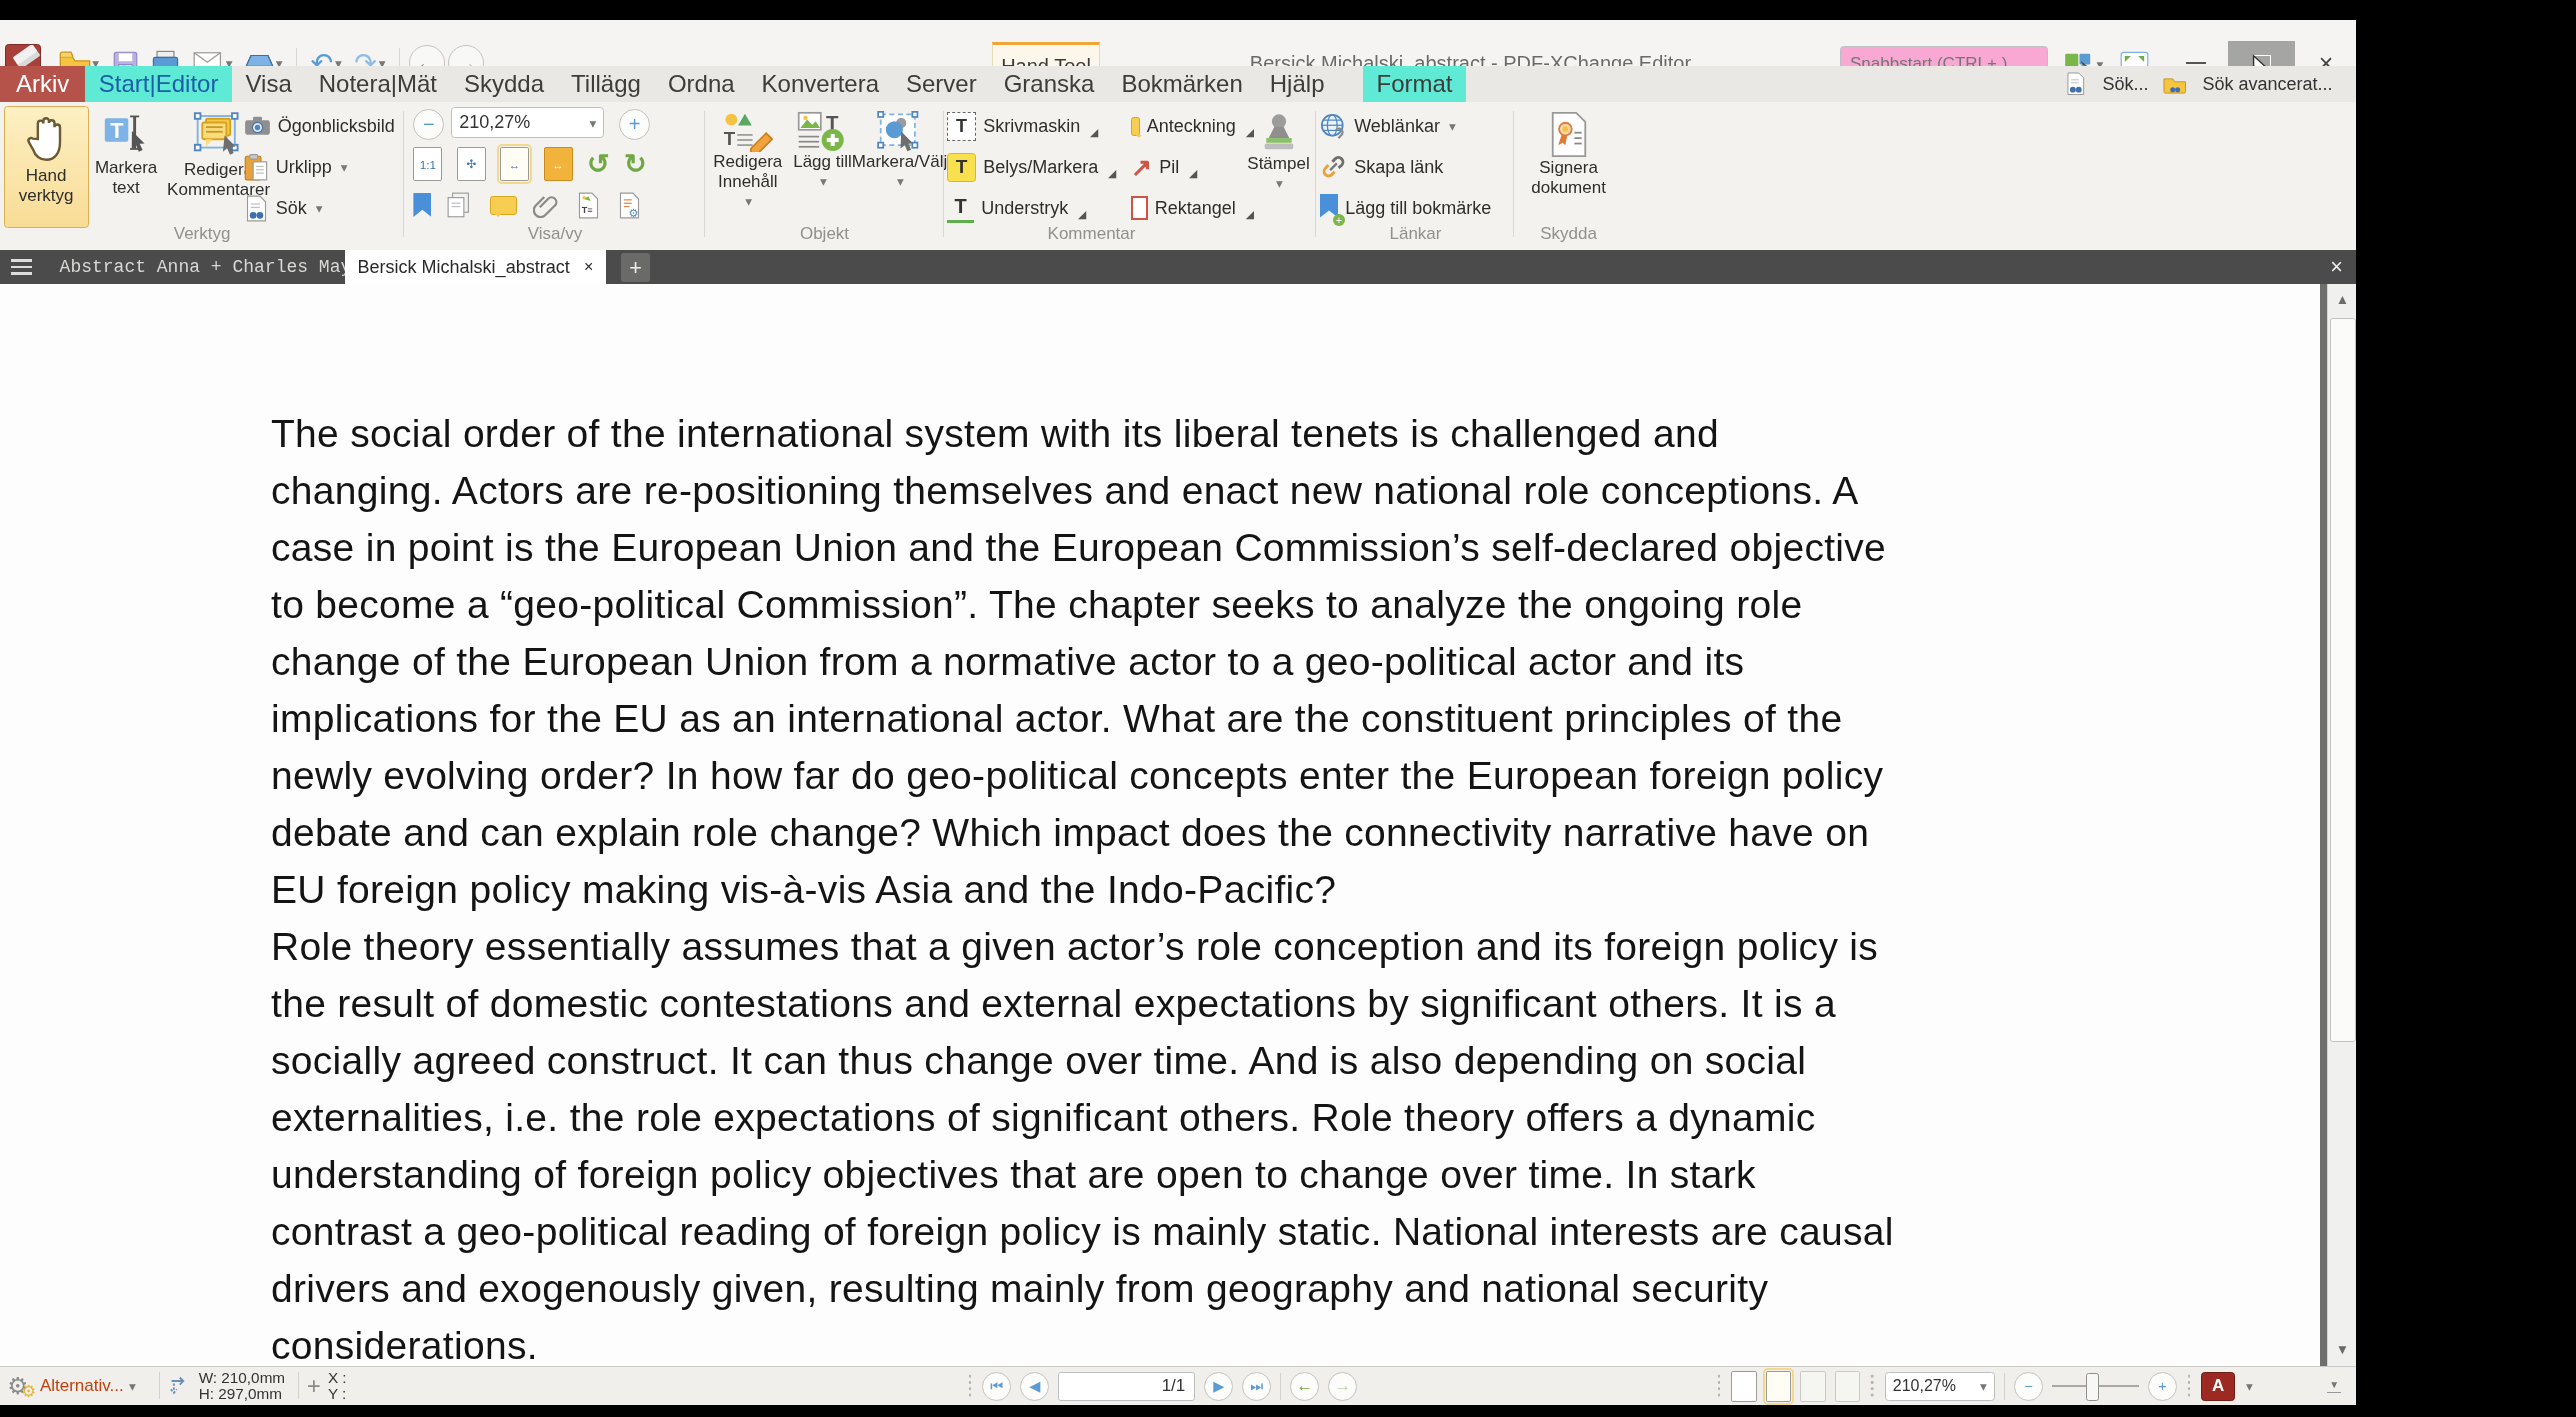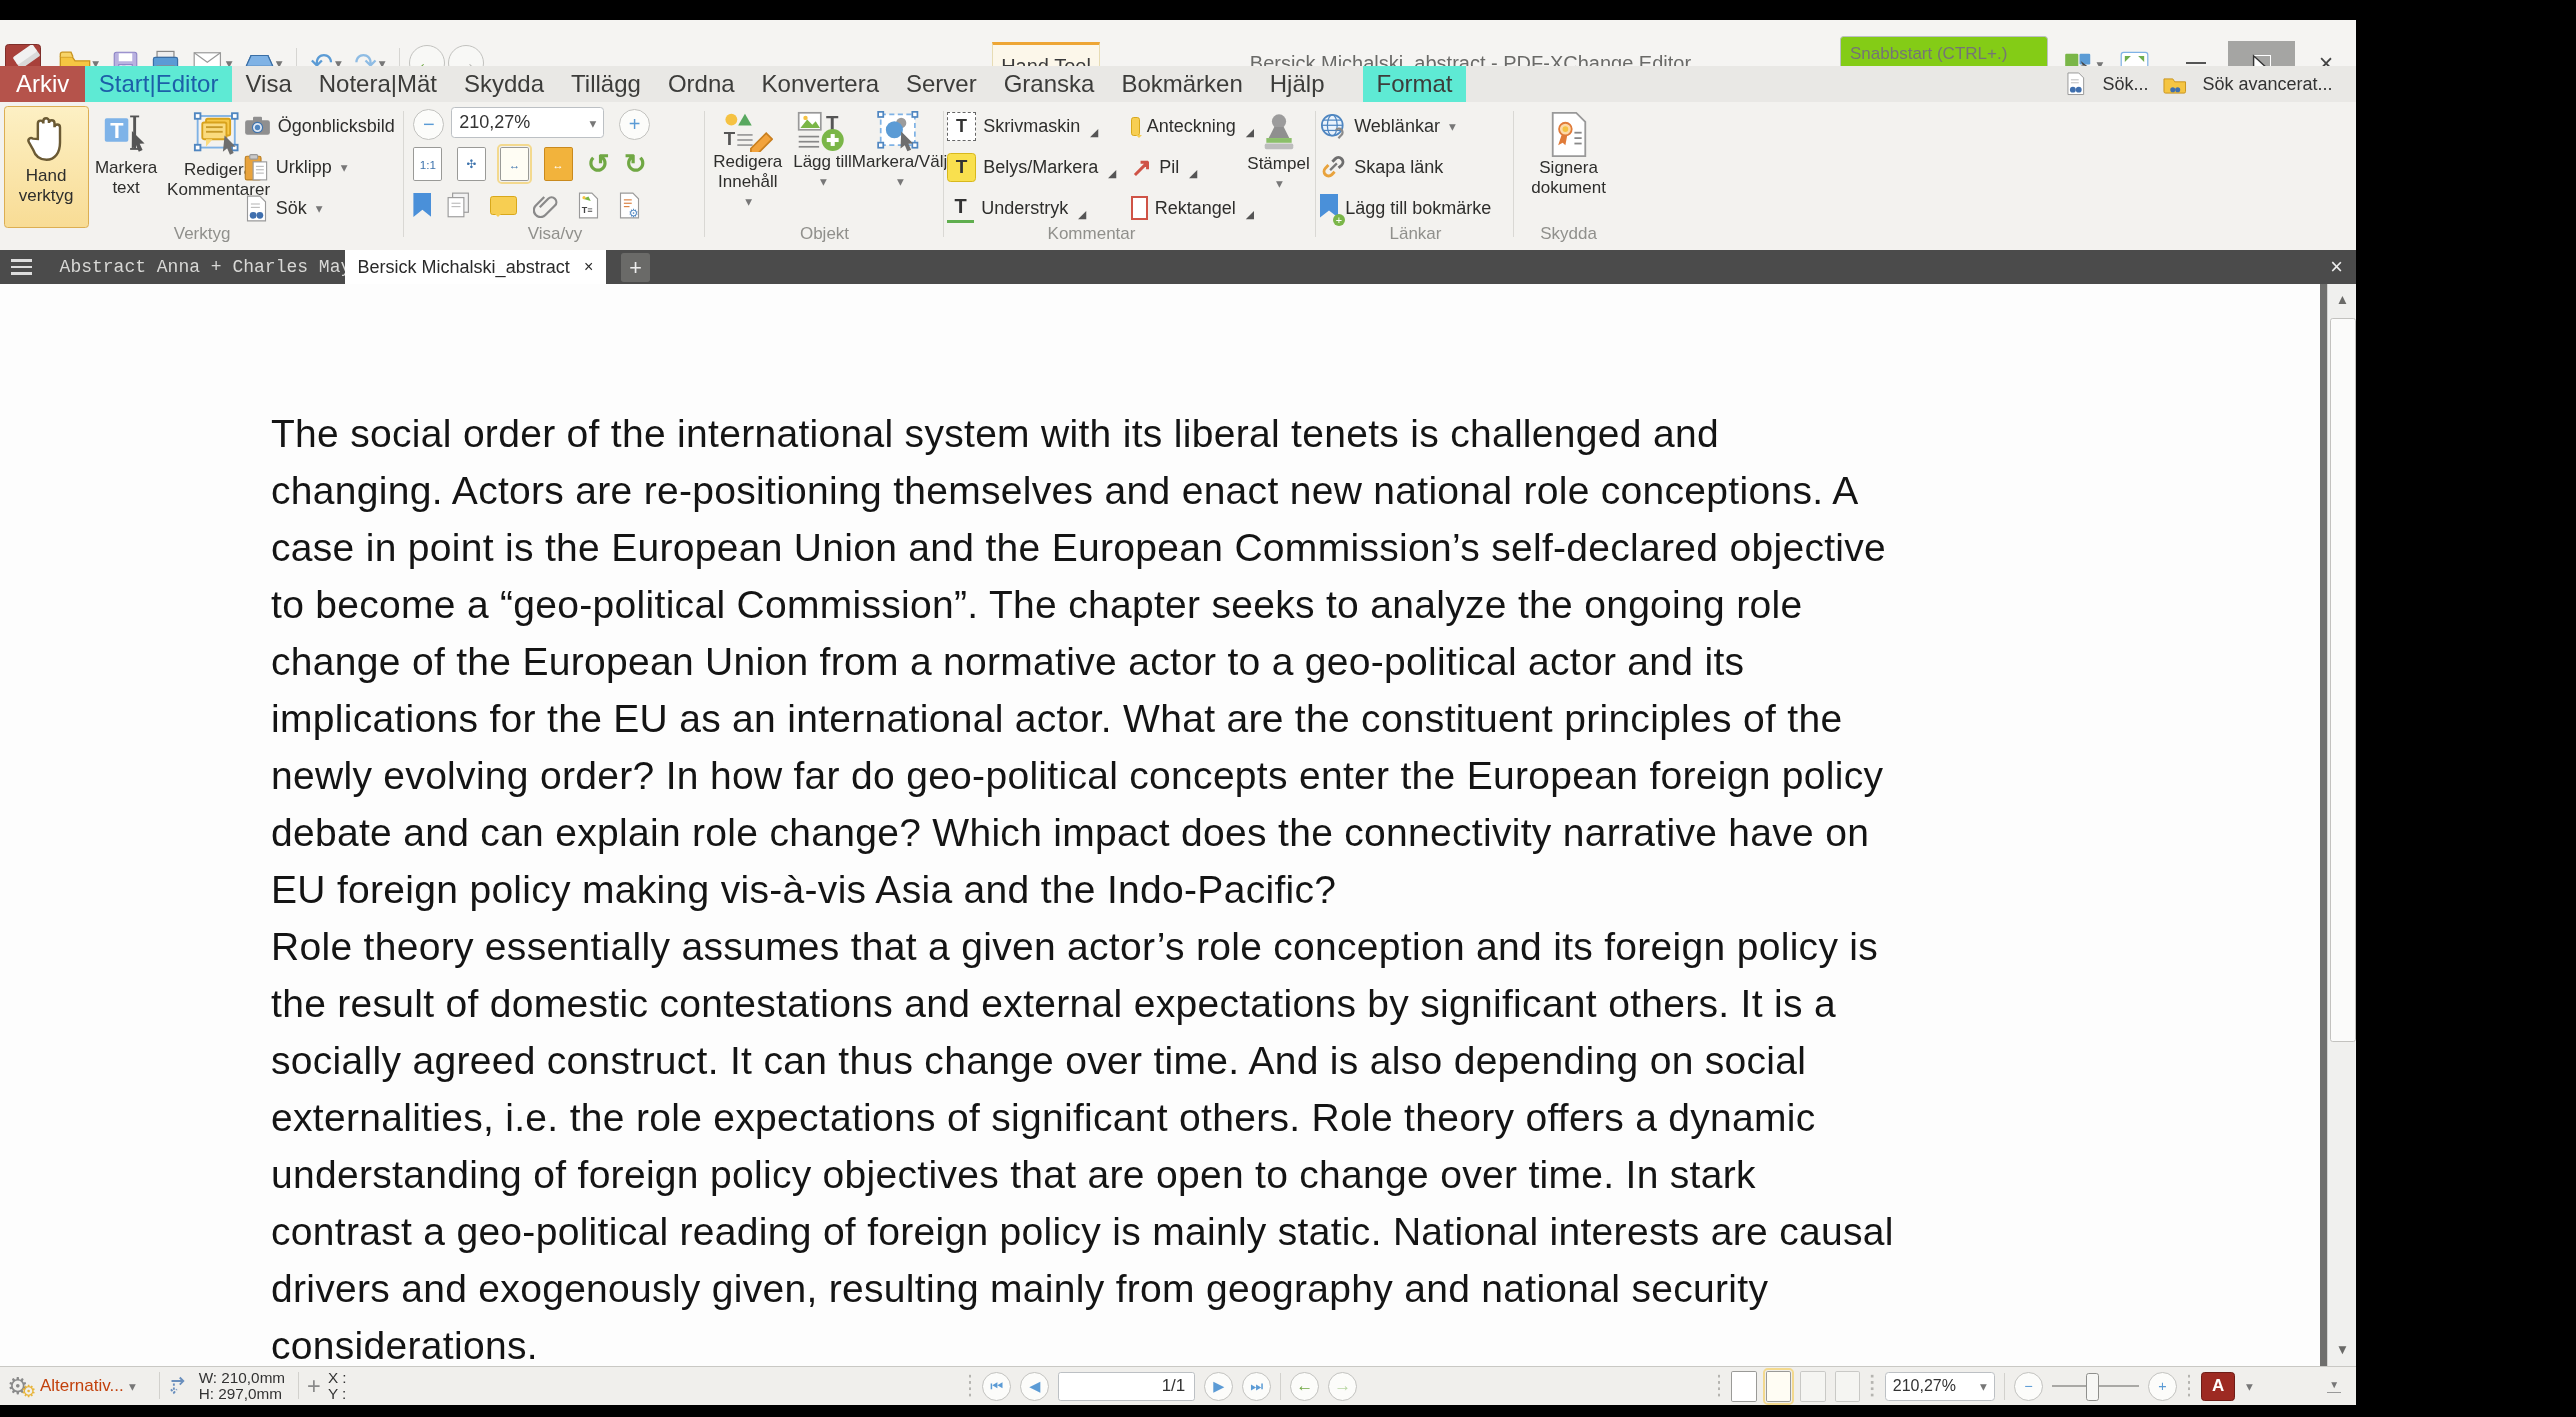--- a/index.html
+++ b/index.html
@@ -12,21 +12,21 @@
   .applogo .pen{position:absolute;left:6.3px;top:5.4px;width:23.5px;height:9px;background:#f1f1f1;transform:rotate(-35deg);border-radius:1.8px;box-shadow:0 5.4px 0 #d9d9d9;}
   .qat{left:54px;top:22.5px;height:41px;display:flex;align-items:center;gap:3.6px;}
   .qbtn{display:flex;align-items:center;justify-content:center;height:40px;padding:0 4.5px;border-radius:3.6px;}
   .dd{font-size:13.5px;color:#777;margin-left:1.8px;}
   .qsep{width:0.9px;height:31px;background:#d6d5d2;margin:0 5.4px;}
   .circ{width:34px;height:34px;border:1.8px solid #c2c2bf;border-radius:50%;display:flex;align-items:center;justify-content:center;font-size:21.6px;background:#f8f8f6;}
   .back-arrow{color:#70a844;font-weight:bold;}
   .fwd-arrow{color:#b9b9b6;font-weight:bold;}
   .handtool{left:992px;top:21.6px;width:106px;height:43px;background:#fcf7ea;border:0.9px solid #e7dcb4;border-top:3.6px solid #eea635;display:flex;align-items:center;justify-content:center;font-size:20px;color:#3a3a3a;}
   .wintitle{left:1164px;top:32px;width:613px;text-align:center;font-size:20px;color:#6a6a68;white-space:nowrap;}
-  .quick-search{left:1840px;top:16px;width:206px;height:34px;border:1.8px solid #bcc0c4;border-radius:3.6px;background:#84cc16;display:flex;align-items:center;}
+  .quick-search{left:1840px;top:26px;width:206px;height:34px;border:1.8px solid #bcc0c4;border-radius:3.6px;background:#f9a8d4;display:flex;align-items:center;}
   .quick-search input{border:0;outline:0;flex:1;height:27px;font-size:17px;color:#555;padding-left:9px;background:transparent;font-family:"Liberation Sans",sans-serif;}
   .tb-icbtn{top:27px;height:34px;display:flex;align-items:center;justify-content:center;border-radius:3.6px;}
   .winbtn{top:21px;height:44px;display:flex;align-items:center;justify-content:center;font-size:25px;color:#444;}
   .minglyph{width:20px;height:2.7px;background:#555;}
   .maxhover{background:#a5a5a3;}
   .maxglyph{width:16px;height:13.5px;border:1.8px solid #fff;background:transparent;}
 
   
   .menubar{left:0;top:66px;width:2356px;height:36px;background:#e9e8e5;border-bottom:0.9px solid #d2d1cd;display:flex;align-items:stretch;}
   .menu-item{display:flex;align-items:center;padding:0 13.5px;font-size:24px;color:#3c3c3a;white-space:nowrap;}

